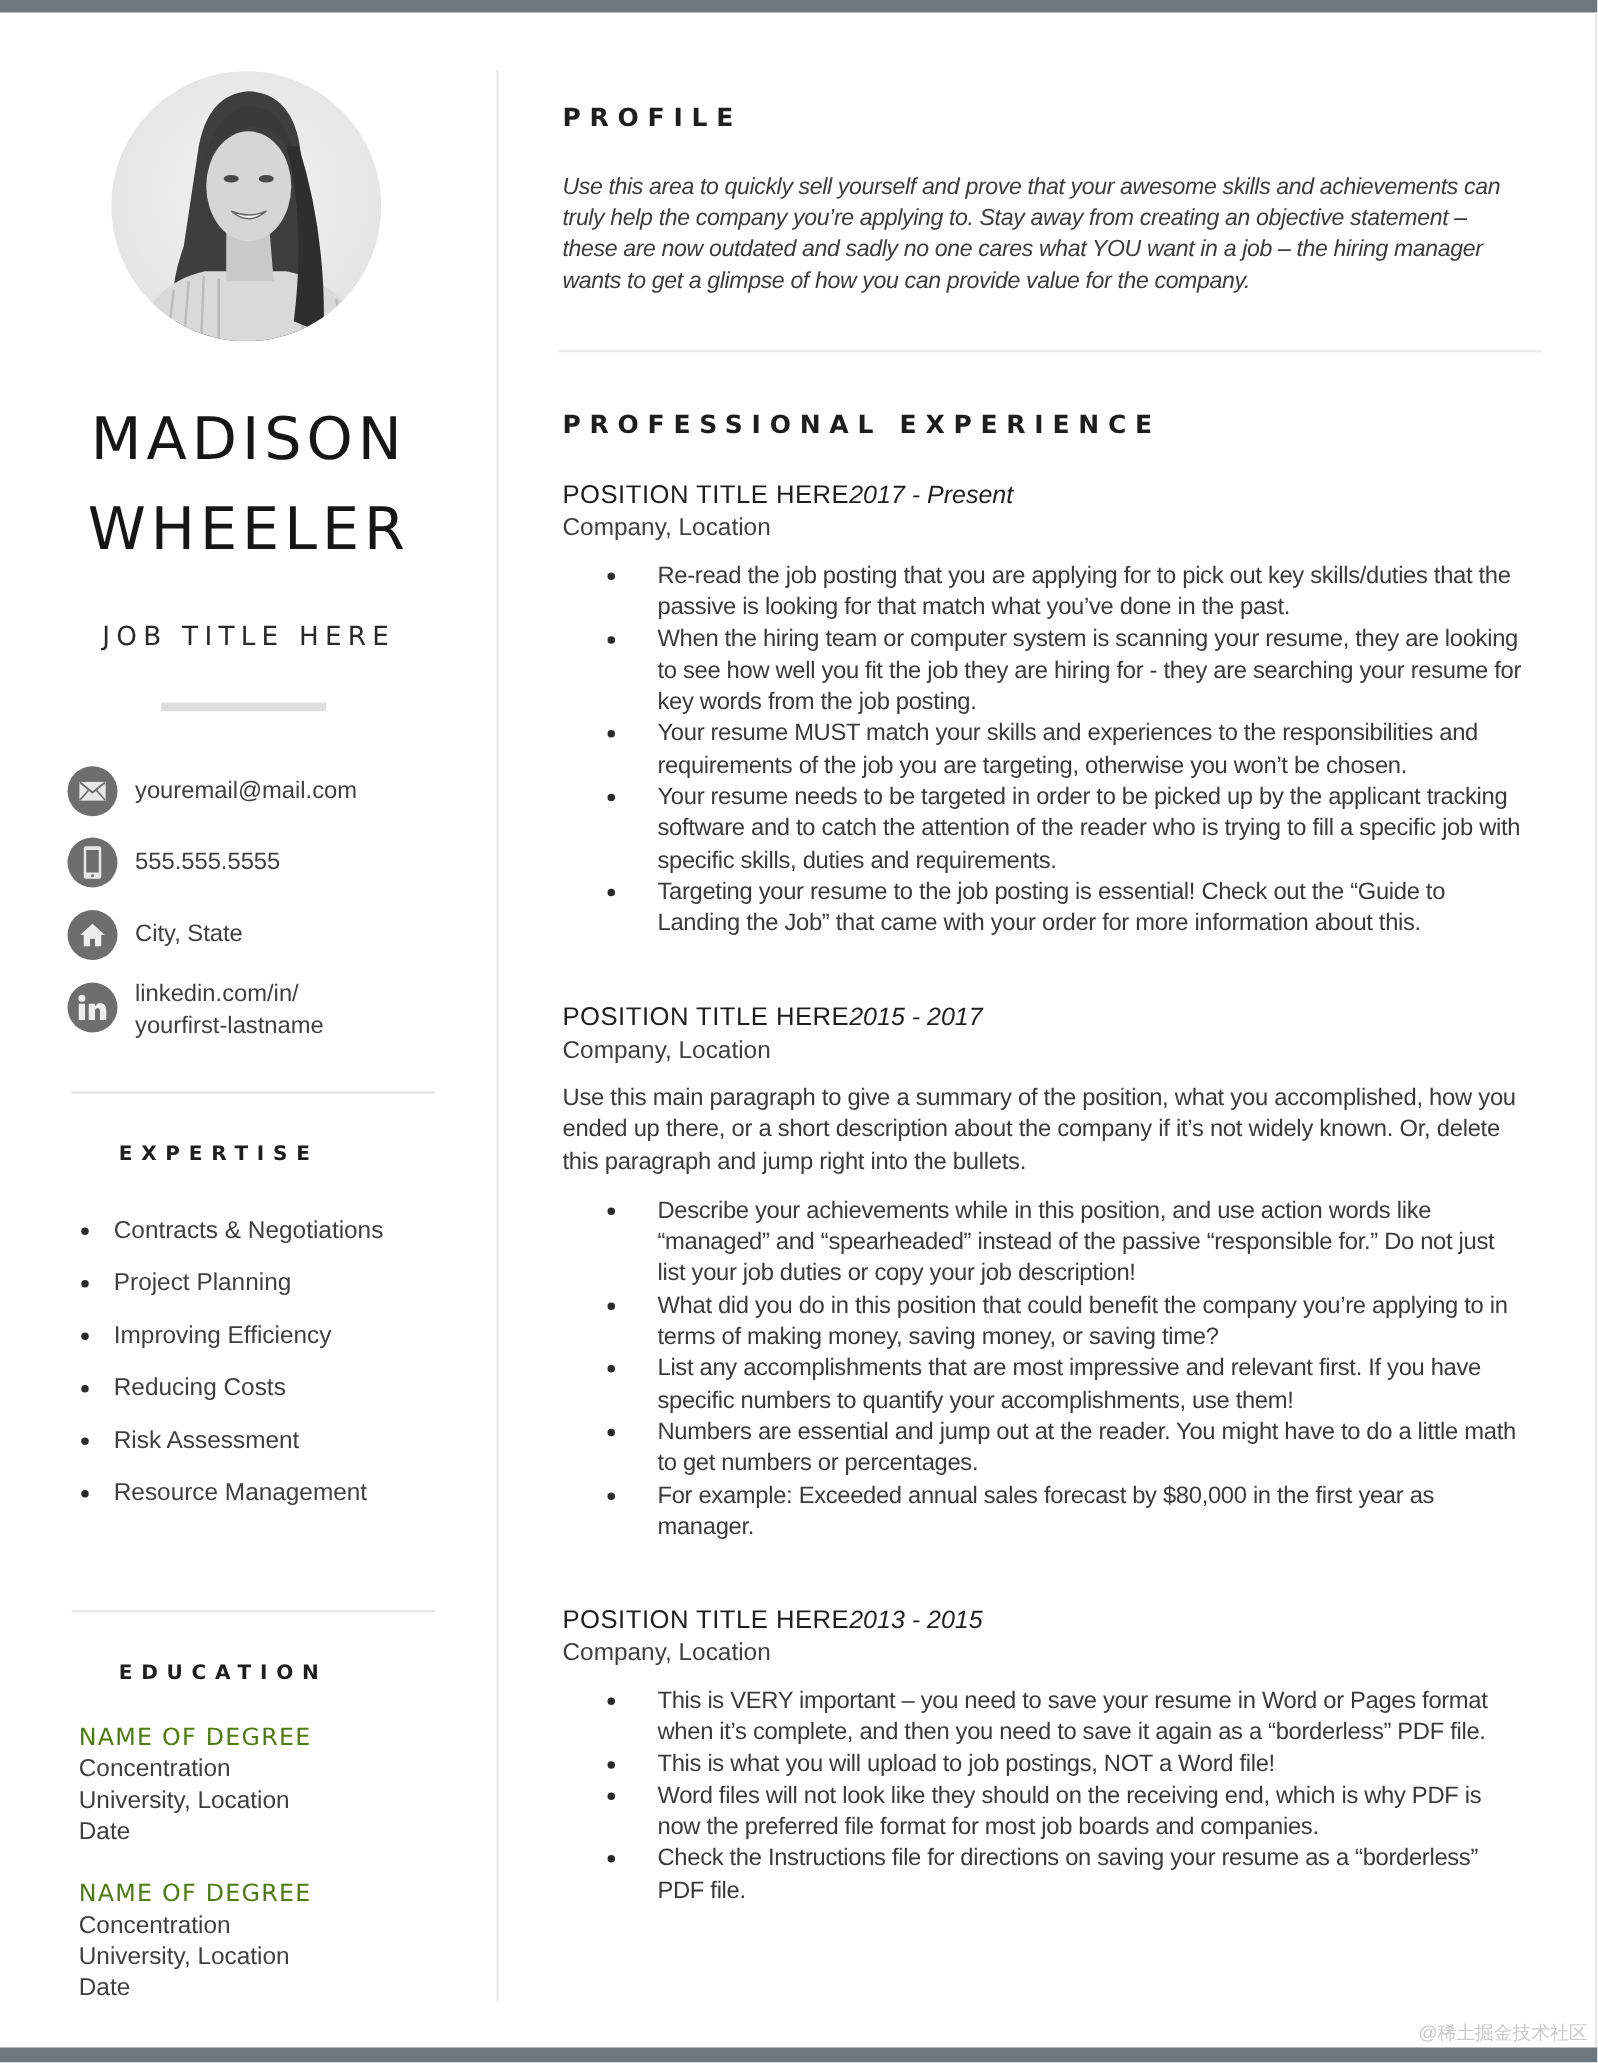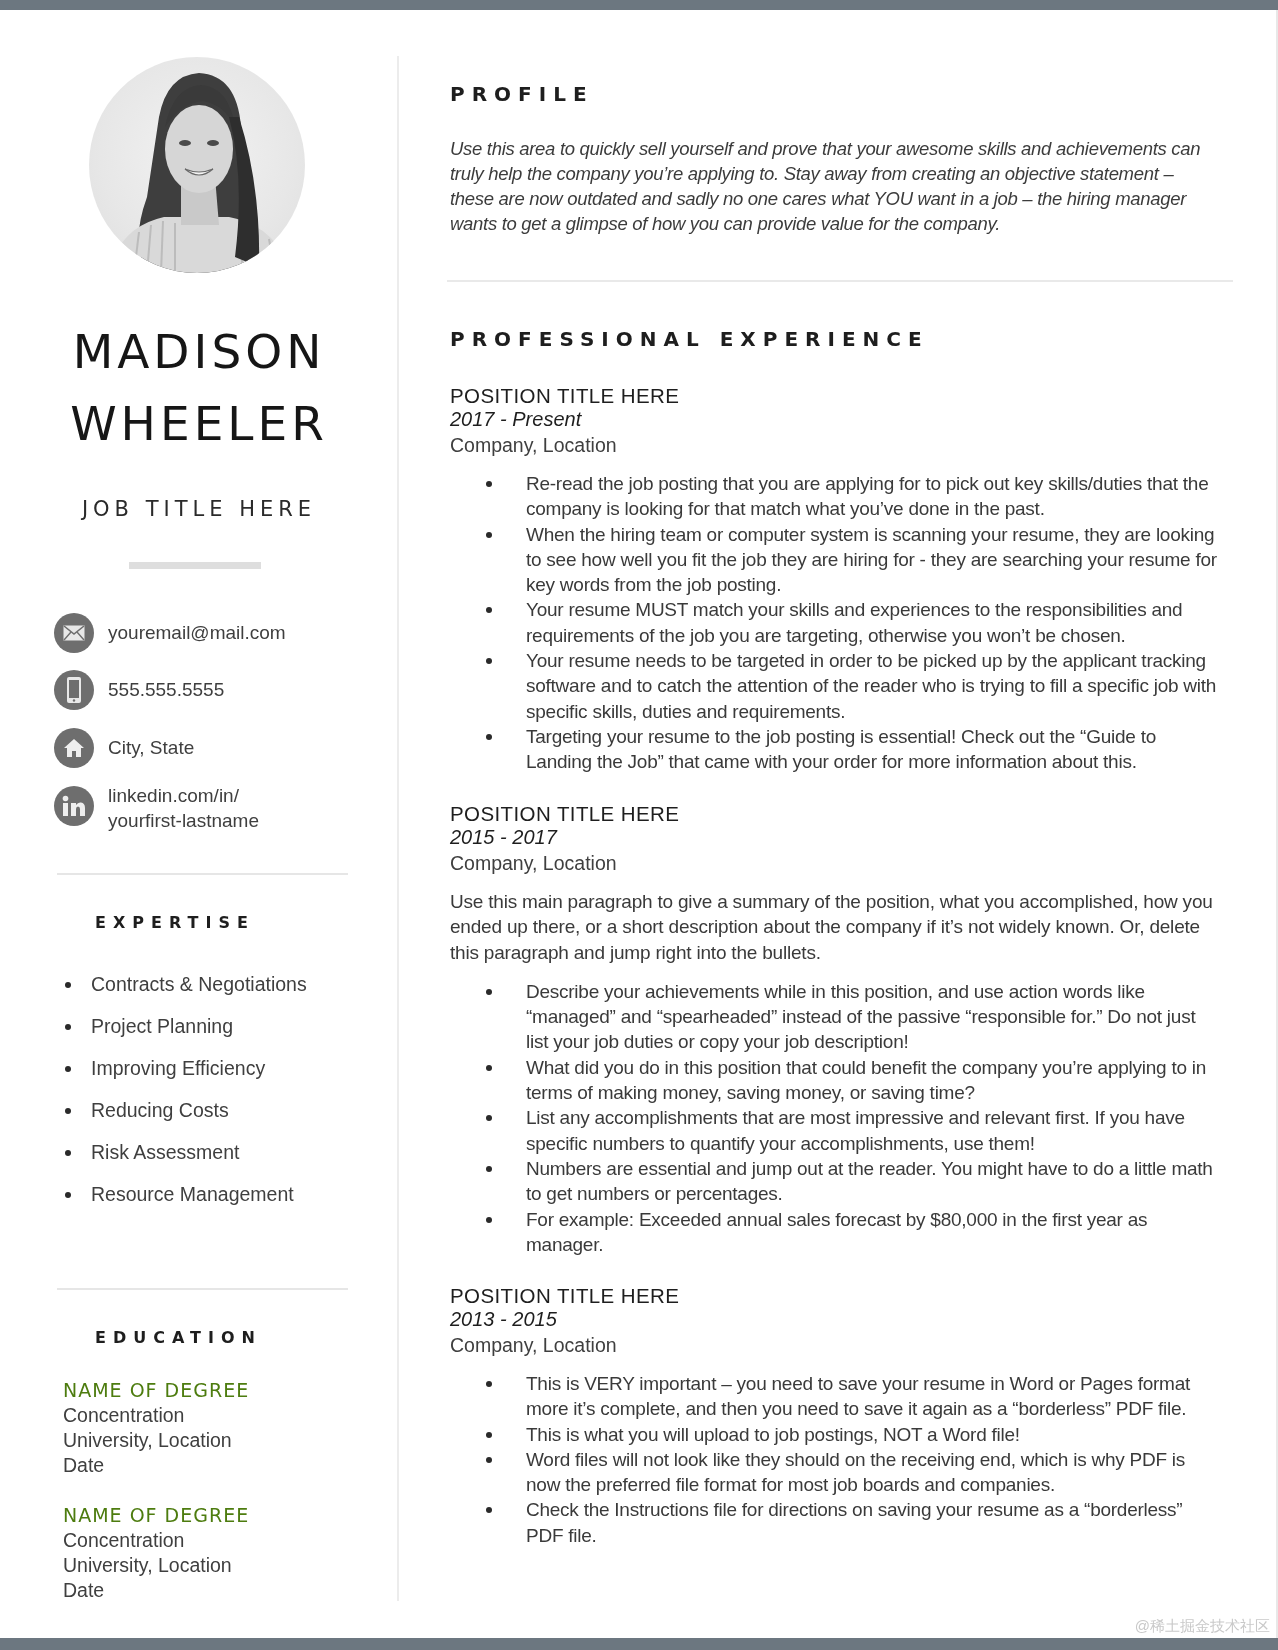--- a/index.html
+++ b/index.html
@@ -63,21 +63,21 @@
   .main-heading.experience { top: 317px; }
 
   .profile-text { position: absolute; left: 0; top: 126px; width: 760px; font-style: italic; font-size: 18.5px;
                   line-height: 25px; color: #3c3c3c; letter-spacing: -0.3px; }
   .main-rule { position: absolute; left: -3px; top: 270px; width: 786px; height: 2px; background: #e9e9e9; }
 
   .job { position: absolute; left: 0; width: 770px; }
   .job.j1 { top: 374px; }
   .job.j2 { top: 792px; }
   .job.j3 { top: 1274px; }
-  .job-head { display: flex; justify-content: flex-start; align-items: baseline; flex-direction: column; }
+  .job-head { display: flex; justify-content: flex-start; align-items: baseline; }
   .job-title-text { font-size: 20.5px; letter-spacing: 0.4px; color: #1e1e1e; }
   .job-dates { font-style: italic; font-size: 20px; color: #1e1e1e; }
   .job-company { font-size: 19.5px; color: #3f3f3f; margin-top: 2px; line-height: 24px; }
   .job-summary { font-size: 19px; line-height: 25.3px; color: #3a3a3a; margin-top: 14px; letter-spacing: -0.2px; }
   .job-bullets { list-style: none; margin-top: 14px; padding-left: 76px; }
   .job-bullets li { position: relative; font-size: 19px; line-height: 25.3px; color: #3a3a3a; letter-spacing: -0.25px; }
   .job-bullets li::before { content: ""; position: absolute; left: -40px; top: 10px; width: 6px; height: 6px; border-radius: 50%; background: #2a2a2a; }
 
   .watermark { position: absolute; right: 8px; bottom: 14px; font-size: 15px; color: #c9c9c9; }
 </style>
@@ -205,21 +205,21 @@
 
   <div class="main-heading experience">PROFESSIONAL EXPERIENCE</div>
 
   <section class="job j1">
     <div class="job-head">
       <span class="job-title-text">POSITION TITLE HERE</span>
       <span class="job-dates">2017 - Present</span>
     </div>
     <div class="job-company">Company, Location</div>
     <ul class="job-bullets">
-      <li>Re-read the job posting that you are applying for to pick out key skills/duties that the company is looking for that match what you’ve done in the past.</li>
+      <li>Re-read the job posting that you are applying for to pick out key skills/duties that the passive is looking for that match what you’ve done in the past.</li>
       <li>When the hiring team or computer system is scanning your resume, they are looking to see how well you fit the job they are hiring for - they are searching your resume for key words from the job posting.</li>
       <li>Your resume MUST match your skills and experiences to the responsibilities and requirements of the job you are targeting, otherwise you won’t be chosen.</li>
       <li>Your resume needs to be targeted in order to be picked up by the applicant tracking software and to catch the attention of the reader who is trying to fill a specific job with specific skills, duties and requirements.</li>
       <li>Targeting your resume to the job posting is essential!  Check out the “Guide to Landing the Job” that came with your order for more information about this.</li>
     </ul>
   </section>
 
   <section class="job j2">
     <div class="job-head">
       <span class="job-title-text">POSITION TITLE HERE</span>
@@ -236,21 +236,21 @@
     </ul>
   </section>
 
   <section class="job j3">
     <div class="job-head">
       <span class="job-title-text">POSITION TITLE HERE</span>
       <span class="job-dates">2013 - 2015</span>
     </div>
     <div class="job-company">Company, Location</div>
     <ul class="job-bullets">
-      <li>This is VERY important – you need to save your resume in Word or Pages format more it’s complete, and then you need to save it again as a “borderless” PDF file.</li>
+      <li>This is VERY important – you need to save your resume in Word or Pages format when it’s complete, and then you need to save it again as a “borderless” PDF file.</li>
       <li>This is what you will upload to job postings, NOT a Word file!</li>
       <li>Word files will not look like they should on the receiving end, which is why PDF is now the preferred file format for most job boards and companies.</li>
       <li>Check the Instructions file for directions on saving your resume as a “borderless” PDF file.</li>
     </ul>
   </section>
 </main>
 
 <div class="watermark">@稀土掘金技术社区</div>
 <div class="bottom-bar"></div>
 

